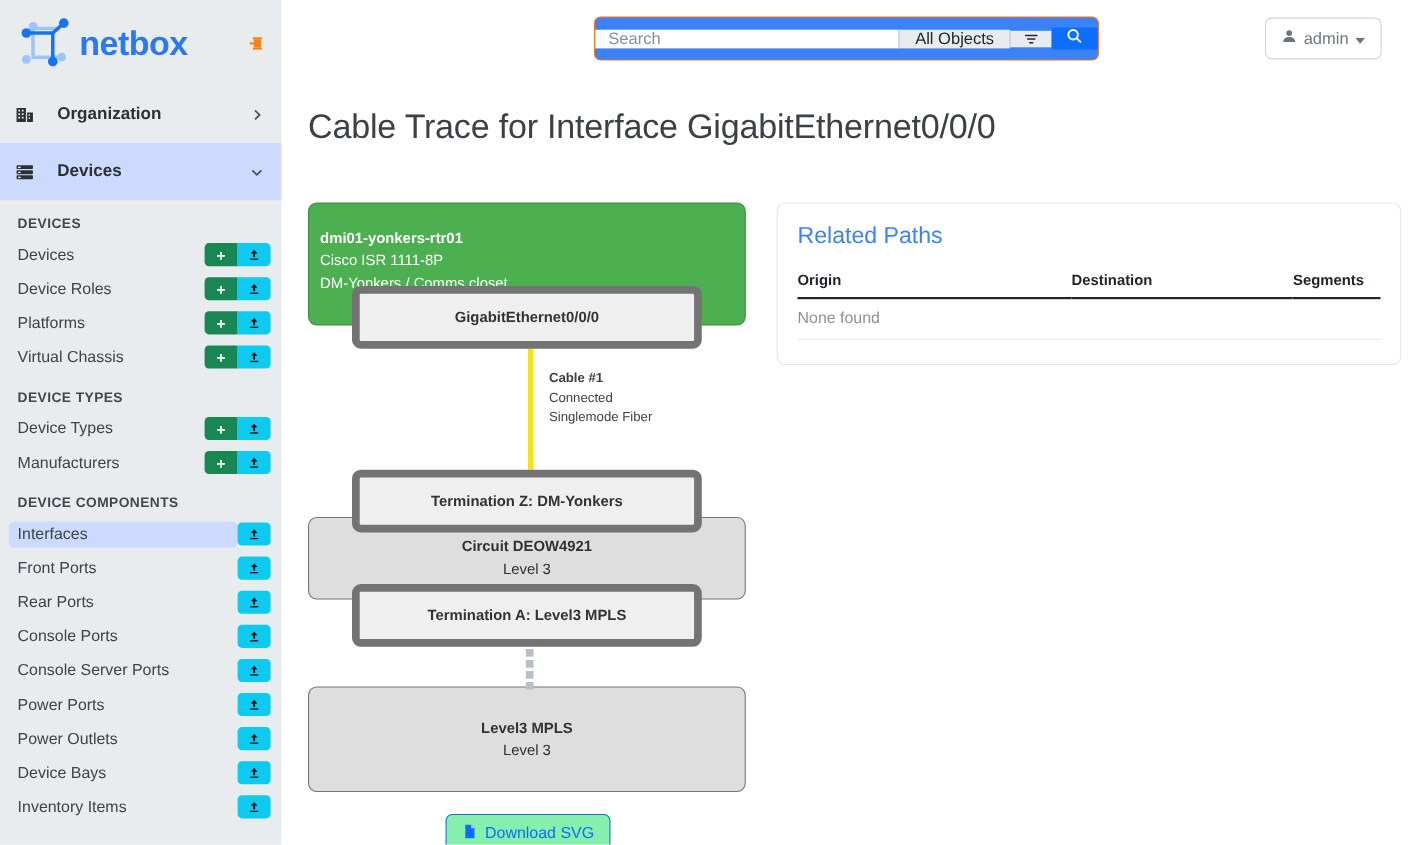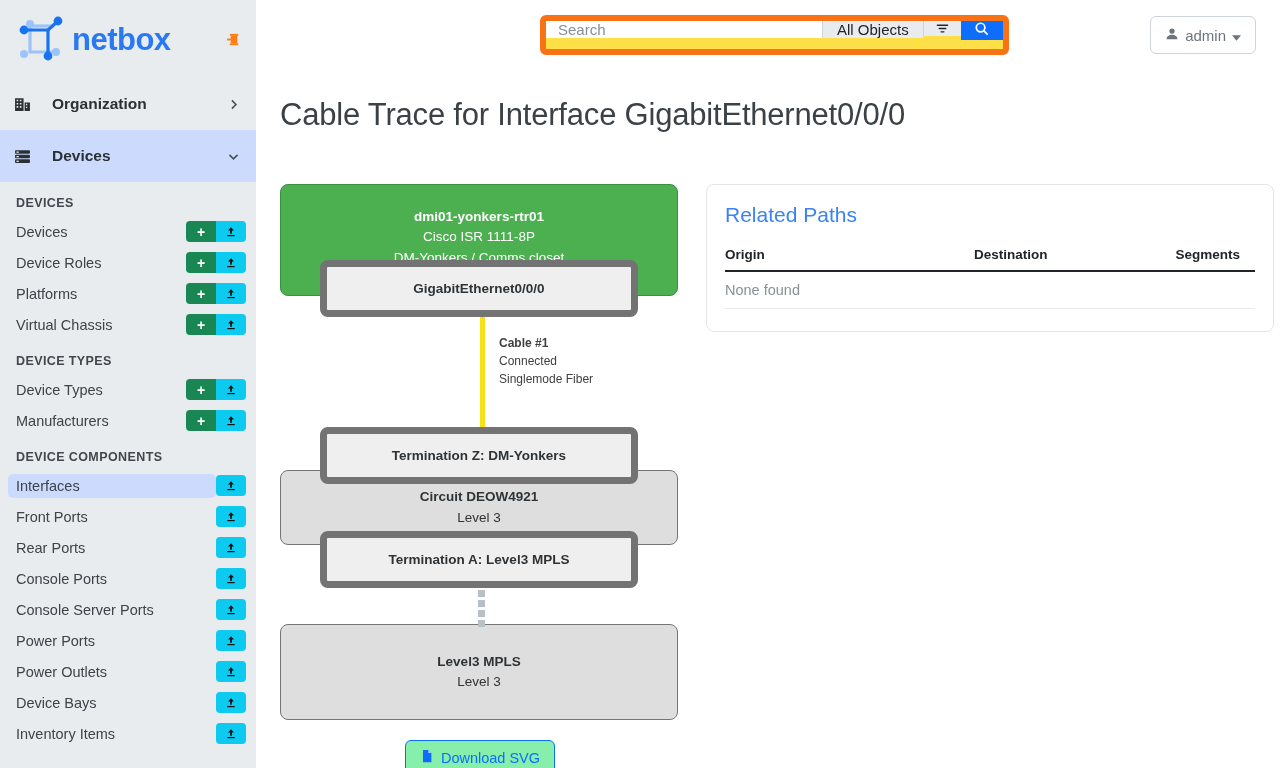--- a/index.html
+++ b/index.html
@@ -79,24 +79,24 @@
   .mini-imp.solo { border-radius: 4px; }
 
   
   .main { flex: 1 1 auto; height: 768px; background: #fff; overflow: hidden; position: relative; }
 
   .topbar {
     height: 70px; display: flex; align-items: center;
     padding: 0 24px;
   }
   .search-wrap {
-    display: flex; align-items: flex-start; height: 40px;
+    display: flex; align-items: center; height: 40px;
     margin: 0 auto 0 260px;
-    border: 6px solid #f97316; border-radius: 6px; overflow: hidden;
-    background: #fde047;
+    border: 1px solid #f97316; border-radius: 6px; overflow: hidden;
+    background: #3b82f6;
   }
   .search-input {
     width: 276px; border: none; outline: none; padding: 0 12px;
     font-size: 15px; color: #333; font-family: "Liberation Sans", sans-serif;
     background: #fff;
   }
   .search-input::placeholder { color: #868e96; }
   .search-scope {
     display: flex; align-items: center; padding: 0 14px;
     background: #e9ecef; color: #212529; font-size: 15px;
@@ -130,21 +130,21 @@
   
   .trace-col { width: 400px; flex: 0 0 400px; position: relative; }
 
   .trace-svg-wrap { position: relative; width: 398px; }
 
   .node-device {
     background: #4caf50;
     border: 1px solid #3b8f3f;
     border-radius: 8px;
     color: #fff;
-    text-align: center;
+    text-align: left;
     padding: 22px 10px 26px 10px;
     position: relative;
     z-index: 1;
   }
   .node-device .d-name { font-weight: 700; font-size: 13.5px; line-height: 1.55; }
   .node-device .d-sub { font-size: 13.5px; line-height: 1.55; }
 
   .node-term {
     background: #efefef;
     border: 7px solid #737373;

